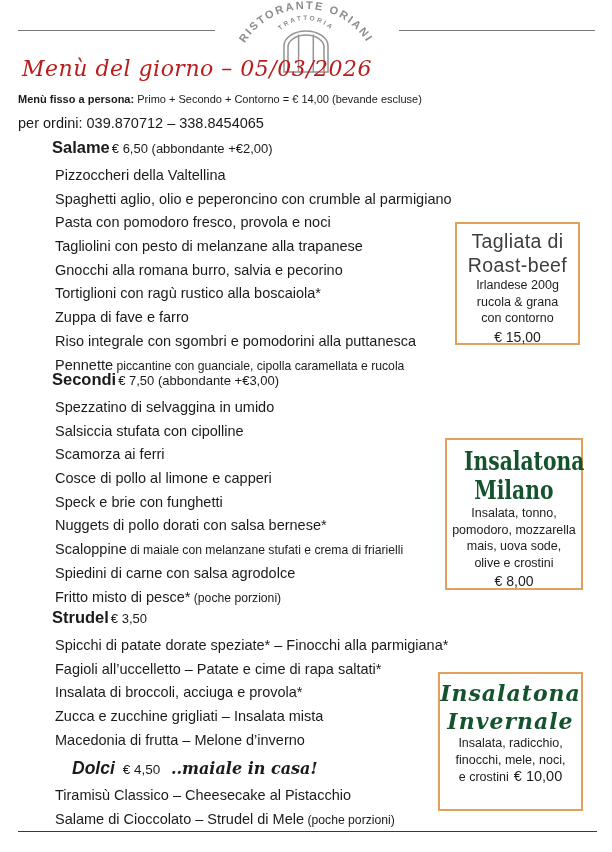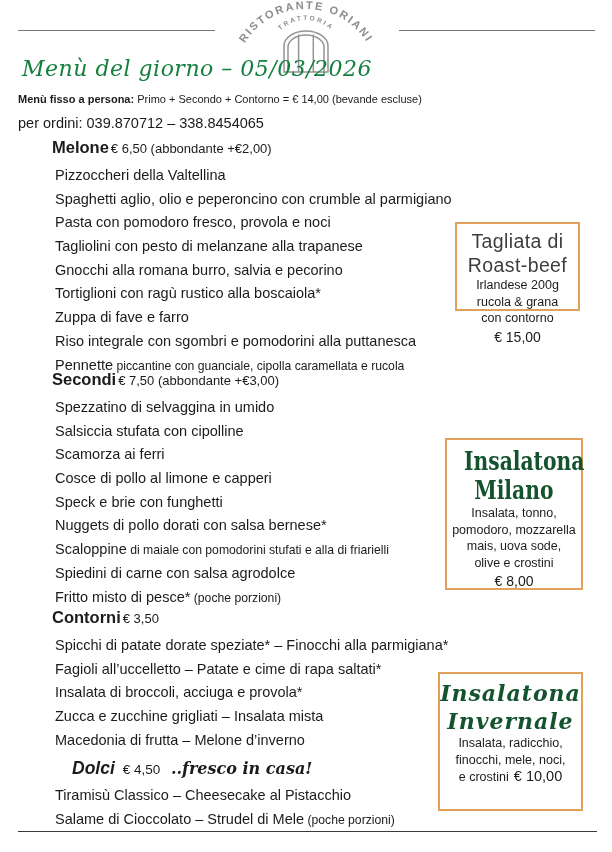--- a/index.html
+++ b/index.html
@@ -13,39 +13,39 @@
   .rule-left{left:18px;top:30px;width:197px;}
   .rule-right{left:399px;top:30px;width:196px;}
   .rule-bottom{left:18px;top:831px;width:579px;border-top:1.5px solid #3a3a3a;}
   
   .logo{position:absolute;left:226px;top:0px;width:160px;height:80px;}
   .arc-big{font-family:"Liberation Sans",sans-serif;font-weight:bold;font-size:11px;fill:#8d8d8d;letter-spacing:2px;}
   .arc-small{font-family:"Liberation Sans",sans-serif;font-weight:bold;font-size:6.5px;fill:#8d8d8d;letter-spacing:2.2px;}
   .door{stroke:#949494;stroke-width:1.5;fill:none;}
   
   .title-script{position:absolute;left:22px;top:56px;font-family:"DejaVu Serif",serif;font-style:italic;
-    font-size:22px;letter-spacing:.5px;color:#15803d;}
+    font-size:22px;letter-spacing:.5px;color:#b91c1c;}
   .fixed-line{position:absolute;left:18px;top:93px;font-size:11px;white-space:nowrap;}
   .fixed-line .b{font-weight:bold;}
   .orders-line{position:absolute;left:18px;top:115px;font-size:14.5px;white-space:nowrap;}
   
   .menu-section{position:absolute;left:0;width:612px;}
   .section-0{top:138px}.section-1{top:370px}.section-2{top:608px}.section-3{top:758px}
   .section-heading{padding-left:52px;height:26px;white-space:nowrap;}
   .section-name{font-weight:bold;font-size:16.5px;}
   .section-price{font-size:13px;margin-left:2px;}
   .section-3 .section-heading{padding-left:72px;}
   .section-3 .section-name{font-style:italic;font-size:17.5px;}
   .section-3 .section-price{font-size:13.5px;margin-left:8px;}
   .section-note{font-family:"DejaVu Serif",serif;font-style:italic;font-size:16px;margin-left:5px;font-weight:bold;}
   .menu-item{padding-left:55px;font-size:14.5px;height:23.7px;line-height:23.7px;white-space:nowrap;}
   .menu-item .small{font-size:12.2px;}
   
   .box{position:absolute;border:2px solid #e2a15b;background:#fff;text-align:center;box-sizing:border-box;}
-  .box-0{left:455px;top:222px;width:125px;height:89px;text-align:center;}
+  .box-0{left:455px;top:222px;width:125px;height:123px;text-align:center;}
   .box-1{left:445px;top:438px;width:138px;height:152px;}
   .box-2{left:438px;top:672px;width:145px;height:139px;}
   .box-title{color:#14532d;}
   .box-title.thin{margin-top:5px;font-size:19.5px;line-height:24px;color:#3d3d3d;letter-spacing:.4px;}
   .box-title.poster{margin-top:7px;font-family:"DejaVu Serif",serif;font-weight:bold;font-size:26px;line-height:29px;}
   .box-title.poster .btl-in{display:inline-block;transform:scaleX(.78);transform-origin:center;}
   .box-title.script{margin-top:5px;font-family:"DejaVu Serif",serif;font-style:italic;font-weight:bold;
     font-size:22px;line-height:28px;letter-spacing:1px;}
   .box-body{font-size:12.5px;line-height:16.5px;color:#1b1b1b;}
   .box-price{font-size:14px;margin-top:2px;}
@@ -80,53 +80,53 @@
 
   <div class="title-script">Menù del giorno – 05/03/2026</div>
 
   <div class="fixed-line">
     <span class="b">Menù fisso a persona:</span><span> Primo + Secondo + Contorno = € 14,00 (bevande escluse)</span>
   </div>
   <div class="orders-line">per ordini: 039.870712 – 338.8454065</div>
 
   <div id="menu-sections">
       <div class="menu-section section-0">
-        <div class="section-heading"><span class="section-name">Melone</span><span class="section-price">€ 6,50 (abbondante +€2,00)</span></div>
+        <div class="section-heading"><span class="section-name">Salame</span><span class="section-price">€ 6,50 (abbondante +€2,00)</span></div>
         <div class="menu-item"><span class="normal">Pizzoccheri della Valtellina</span></div>
         <div class="menu-item"><span class="normal">Spaghetti aglio, olio e peperoncino con crumble al parmigiano</span></div>
         <div class="menu-item"><span class="normal">Pasta con pomodoro fresco, provola e noci</span></div>
         <div class="menu-item"><span class="normal">Tagliolini con pesto di melanzane alla trapanese</span></div>
         <div class="menu-item"><span class="normal">Gnocchi alla romana burro, salvia e pecorino</span></div>
         <div class="menu-item"><span class="normal">Tortiglioni con ragù rustico alla boscaiola*</span></div>
         <div class="menu-item"><span class="normal">Zuppa di fave e farro</span></div>
         <div class="menu-item"><span class="normal">Riso integrale con sgombri e pomodorini alla puttanesca</span></div>
         <div class="menu-item"><span class="normal">Pennette</span><span class="small"> piccantine con guanciale, cipolla caramellata e rucola</span></div>
       </div>
       <div class="menu-section section-1">
         <div class="section-heading"><span class="section-name">Secondi</span><span class="section-price">€ 7,50 (abbondante +€3,00)</span></div>
         <div class="menu-item"><span class="normal">Spezzatino di selvaggina in umido</span></div>
         <div class="menu-item"><span class="normal">Salsiccia stufata con cipolline</span></div>
         <div class="menu-item"><span class="normal">Scamorza ai ferri</span></div>
         <div class="menu-item"><span class="normal">Cosce di pollo al limone e capperi</span></div>
         <div class="menu-item"><span class="normal">Speck e brie con funghetti</span></div>
         <div class="menu-item"><span class="normal">Nuggets di pollo dorati con salsa bernese*</span></div>
-        <div class="menu-item"><span class="normal">Scaloppine</span><span class="small"> di maiale con pomodorini stufati e alla di friarielli</span></div>
+        <div class="menu-item"><span class="normal">Scaloppine</span><span class="small"> di maiale con melanzane stufati e crema di friarielli</span></div>
         <div class="menu-item"><span class="normal">Spiedini di carne con salsa agrodolce</span></div>
         <div class="menu-item"><span class="normal">Fritto misto di pesce*</span><span class="small"> (poche porzioni)</span></div>
       </div>
       <div class="menu-section section-2">
-        <div class="section-heading"><span class="section-name">Contorni</span><span class="section-price">€ 3,50</span></div>
+        <div class="section-heading"><span class="section-name">Strudel</span><span class="section-price">€ 3,50</span></div>
         <div class="menu-item"><span class="normal">Spicchi di patate dorate speziate* – Finocchi alla parmigiana*</span></div>
         <div class="menu-item"><span class="normal">Fagioli all’uccelletto – Patate e cime di rapa saltati*</span></div>
         <div class="menu-item"><span class="normal">Insalata di broccoli, acciuga e provola*</span></div>
         <div class="menu-item"><span class="normal">Zucca e zucchine grigliati – Insalata mista</span></div>
         <div class="menu-item"><span class="normal">Macedonia di frutta – Melone d’inverno</span></div>
       </div>
       <div class="menu-section section-3">
-        <div class="section-heading"><span class="section-name">Dolci</span><span class="section-price">€ 4,50</span><span class="section-note"> ..fresco in casa!</span></div>
+        <div class="section-heading"><span class="section-name">Dolci</span><span class="section-price">€ 4,50</span><span class="section-note"> ..maiale in casa!</span></div>
         <div class="menu-item"><span class="normal">Tiramisù Classico – Cheesecake al Pistacchio</span></div>
         <div class="menu-item"><span class="normal">Salame di Cioccolato – Strudel di Mele</span><span class="small"> (poche porzioni)</span></div>
       </div>
     </div>
   <div id="side-boxes">
       <div class="box box-0">
         <div class="box-title thin">
           <div class="btl"><span class="btl-in">Tagliata di</span></div>
           <div class="btl"><span class="btl-in">Roast-beef</span></div>
         </div>

